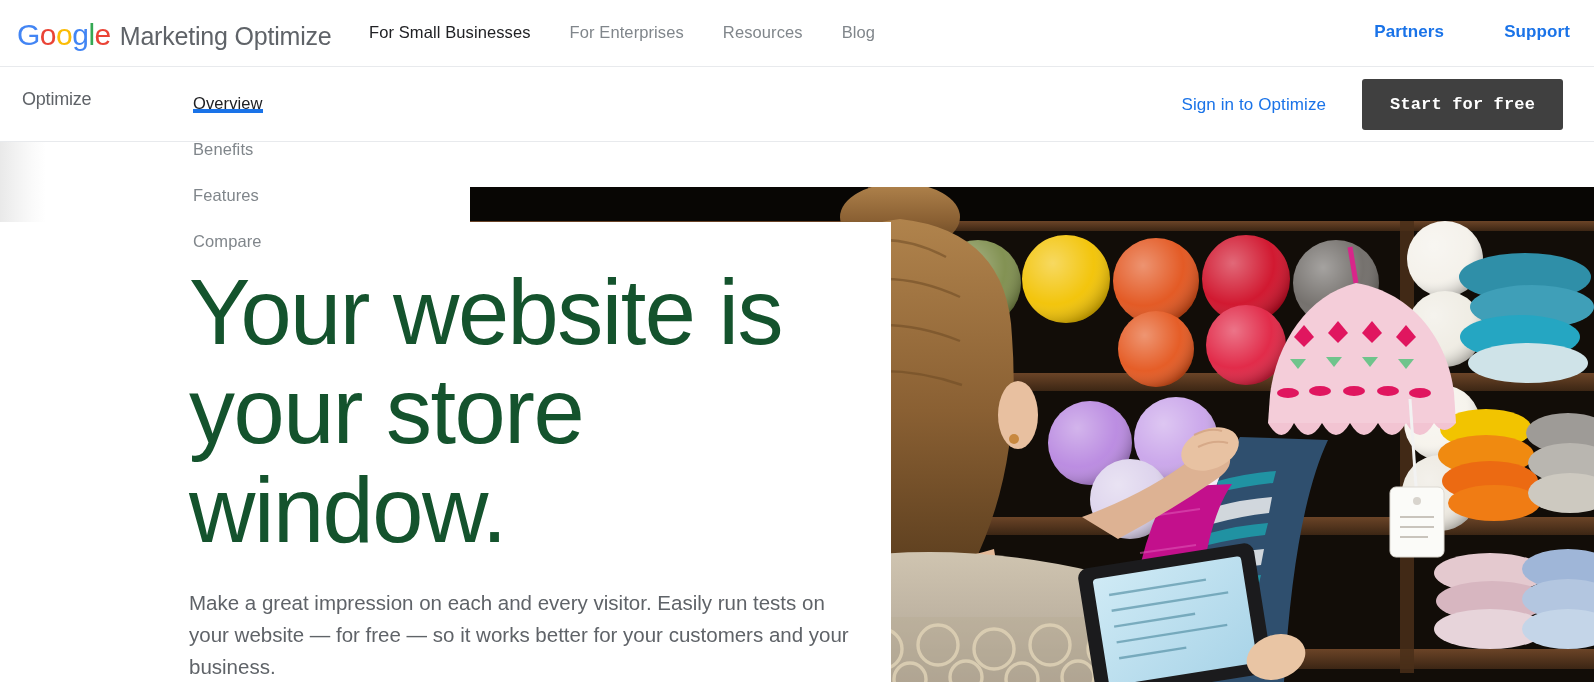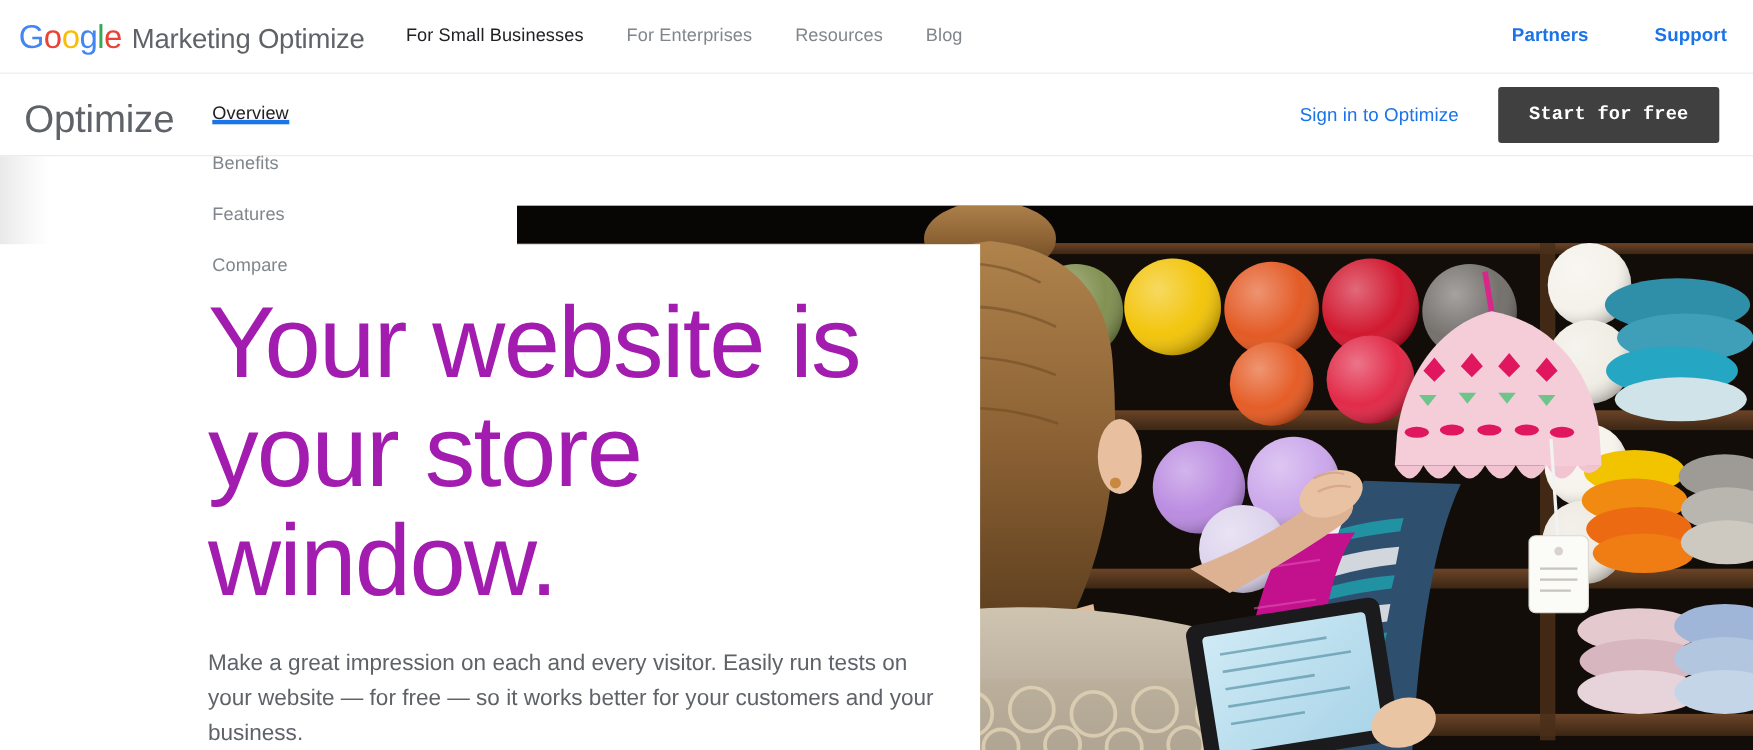--- a/index.html
+++ b/index.html
@@ -80,21 +80,21 @@
   
   .prodnav {
     position:absolute; left:0; top:67px;
     width:1594px; height:75px;
     background:#ffffff;
     border-bottom:1px solid #e8eaed;
     z-index:25;
   }
   .prod-title {
     position:absolute; left:22px; top:22px;
-    font-size:35px; color:#5f6368; font-weight:400;
+    font-size:18px; color:#5f6368; font-weight:400;
     letter-spacing:-0.2px; white-space:nowrap;
   }
   .prod-tabs {
     position:absolute; left:193px; top:0; height:75px;
     display:flex; align-items:flex-start;flex-direction:column;
   }
   .prod-tab {
     position:relative; height:75px;
     display:flex; align-items:flex-start; padding-top:27px;
     font-size:16.5px; color:#80868b; text-decoration:none;
@@ -148,21 +148,21 @@
     background:#ffffff;
     z-index:10;
   }
 
   .hero-copy {
     position:absolute; left:189px; top:120px;
     width:690px; z-index:12;
   }
   .hero-heading {
     font-size:92px; line-height:99px;
-    font-weight:300; color:#a21caf;
+    font-weight:300; color:#14532d;
     letter-spacing:-1.5px;
   }
   .hero-sub {
     margin-top:27px;
     font-size:20.5px; line-height:32px;
     color:#5f6368; font-weight:400;
     width:672px;
   }
 </style>
 </head>

